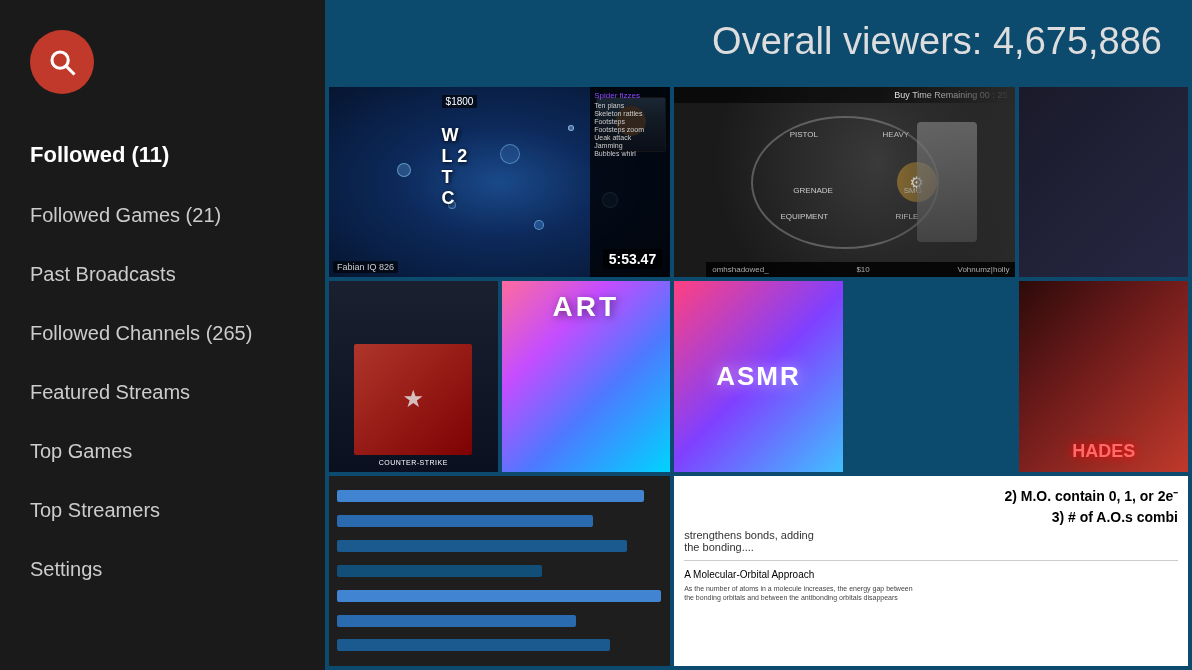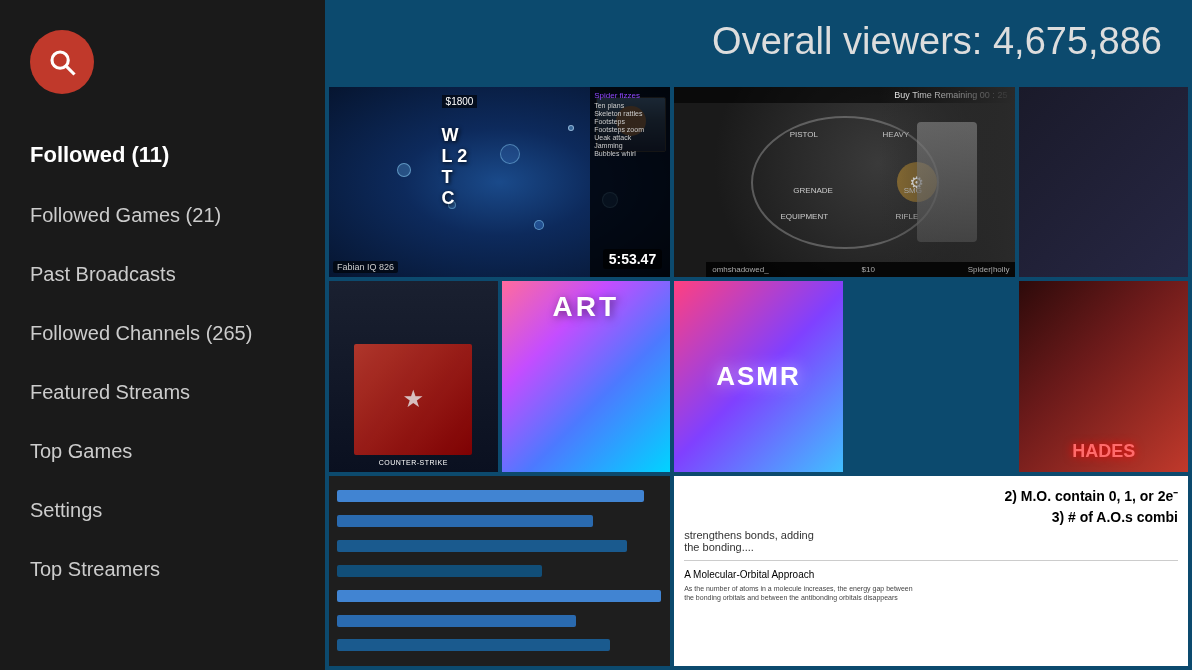--- a/index.html
+++ b/index.html
@@ -286,24 +286,24 @@
   <div class="nav-item">
     <span>Followed Channels (265)</span>
   </div>
   <div class="nav-item">
     <span>Featured Streams</span>
   </div>
   <div class="nav-item">
     <span>Top Games</span>
   </div>
   <div class="nav-item">
+    <span>Top Streamers</span>
+  </div>
+  <div class="nav-item">
     <span>Settings</span>
-  </div>
-  <div class="nav-item">
-    <span>Top Streamers</span>
   </div>
 </nav>
 
 <main class="main">
   <header class="header">
     <span class="header-title">Overall viewers: 4,675,886</span>
   </header>
 
   <div class="stream-grid">
 
@@ -360,21 +360,21 @@
           </div>
         </div>
 
         <div style="position:absolute;right:0;top:0;bottom:0;width:40%;background:linear-gradient(to right, transparent, #2a2a2a);display:flex;align-items:center;justify-content:center;">
           <div style="width:60px;height:120px;background:linear-gradient(180deg,#888 0%,#555 100%);border-radius:4px;opacity:0.6;"></div>
         </div>
 
         <div style="position:absolute;bottom:0;left:0;right:0;background:rgba(0,0,0,0.8);padding:3px 6px;font-size:8px;color:#aaa;display:flex;justify-content:space-between;margin-left:32px;">
           <span>omhshadowed_</span>
           <span>$10</span>
-          <span>Spider|holly</span>
+          <span>Vohnumz|holly</span>
         </div>
       </div>
     </div>
 
     <div class="stream-tile tile-row1-3 partial-tile">
       <div style="width:100%;height:100%;background:linear-gradient(135deg,#1a1a2e,#2a2a4e);opacity:0.8;"></div>
     </div>
 
     <div class="stream-tile tile-row2-1">
       <div style="width:100%;height:100%;background:linear-gradient(180deg,#1a2030 0%,#0a1020 100%);display:flex;flex-direction:column;align-items:center;justify-content:flex-end;padding-bottom:6px;">

